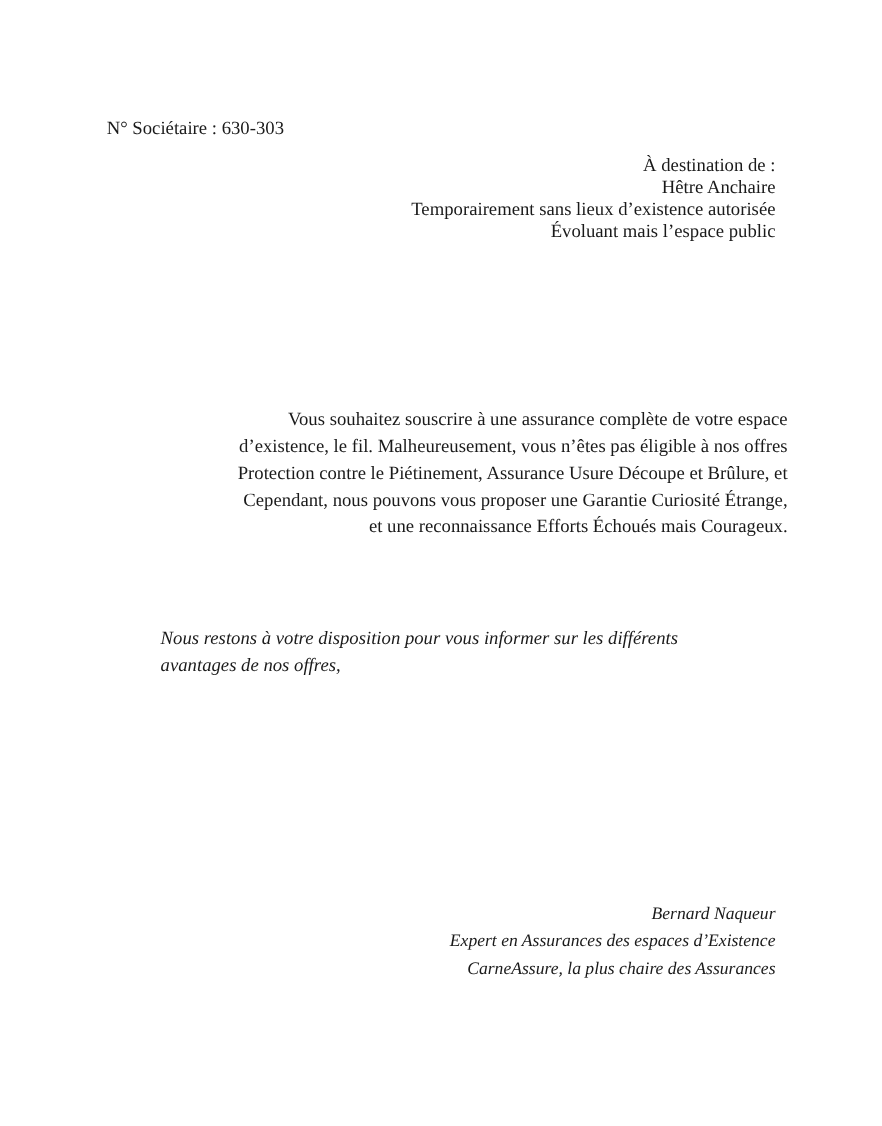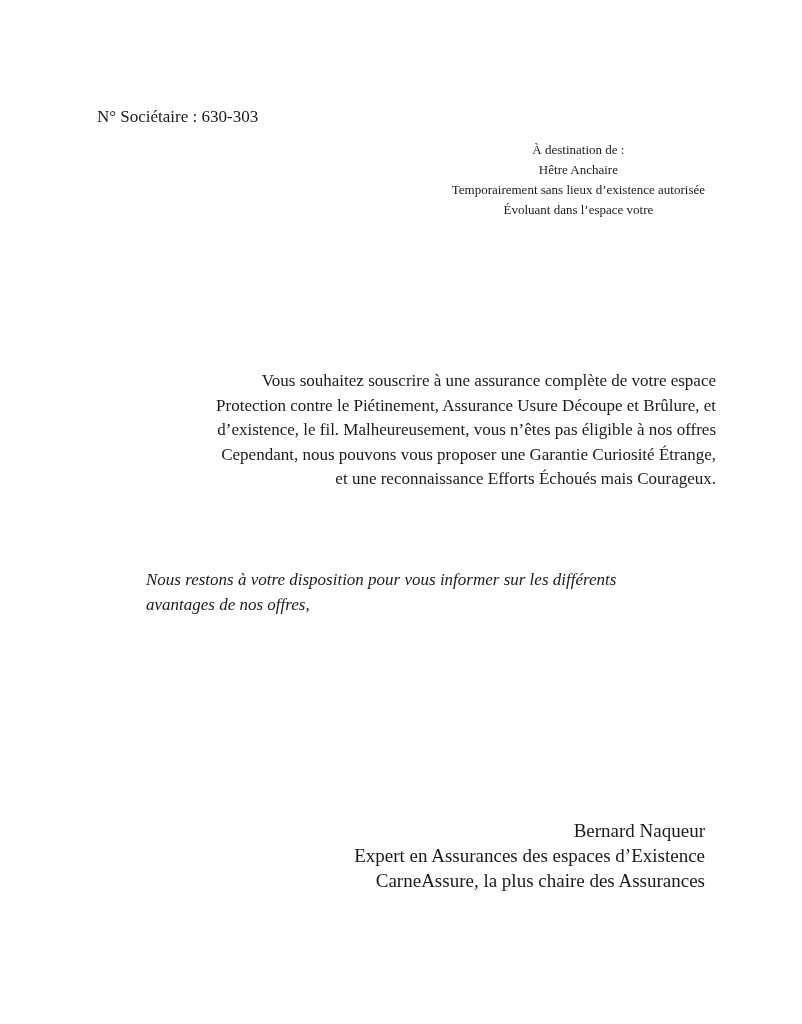--- a/index.html
+++ b/index.html
@@ -6,55 +6,55 @@
     body {
       width: 802px; height: 1024px; position: relative; overflow: hidden;
       font-family: "Liberation Serif", "DejaVu Serif", serif; color: #1a1a1a;
     }
     .member-no {
       position: absolute; left: 97px; top: 106px;
       font-size: 17px; line-height: 22px; white-space: nowrap;
     }
     .recipient {
       position: absolute; right: 97px; top: 140px;
-      text-align: center; font-size: 13px; line-height: 20px; margin-left: 42px;
+      text-align: right; font-size: 17px; line-height: 20px; margin-left: 42px;
     }
     .recipient div { white-space: nowrap; }
     .body-text {
       position: absolute; left: 146px; top: 369px; width: 570px;
       font-size: 17px; line-height: 24.5px; text-align: right;
     }
     .body-text div { white-space: nowrap; }
     .closing {
       position: absolute; left: 146px; top: 568px; width: 570px;
       font-size: 17px; line-height: 24.5px;
     }
     .closing div { white-space: nowrap; font-style: italic; }
     .signature {
       position: absolute; right: 97px; top: 818px;
-      text-align: right; font-size: 19px; line-height: 25px;
+      text-align: right; font-size: 16px; line-height: 25px; font-style: italic;
     }
     .signature div { white-space: nowrap; }
   </style>
 </head>
 <body>
 
 <div class="member-no">N° Sociétaire : 630-303</div>
 
 <div class="recipient">
   <div>À destination de :</div>
   <div>Hêtre Anchaire</div>
   <div>Temporairement sans lieux d’existence autorisée</div>
-  <div>Évoluant dans l’espace votre</div>
+  <div>Évoluant mais l’espace public</div>
 </div>
 
 <div class="body-text">
   <div>Vous souhaitez souscrire à une assurance complète de votre espace</div>
+  <div>d’existence, le fil. Malheureusement, vous n’êtes pas éligible à nos offres</div>
   <div>Protection contre le Piétinement, Assurance Usure Découpe et Brûlure, et</div>
-  <div>d’existence, le fil. Malheureusement, vous n’êtes pas éligible à nos offres</div>
   <div>Cependant, nous pouvons vous proposer une Garantie Curiosité Étrange,</div>
   <div>et une reconnaissance Efforts Échoués mais Courageux.</div>
 </div>
 
 <div class="closing">
   <div>Nous restons à votre disposition pour vous informer sur les différents</div>
   <div>avantages de nos offres,</div>
 </div>
 
 <div class="signature">

